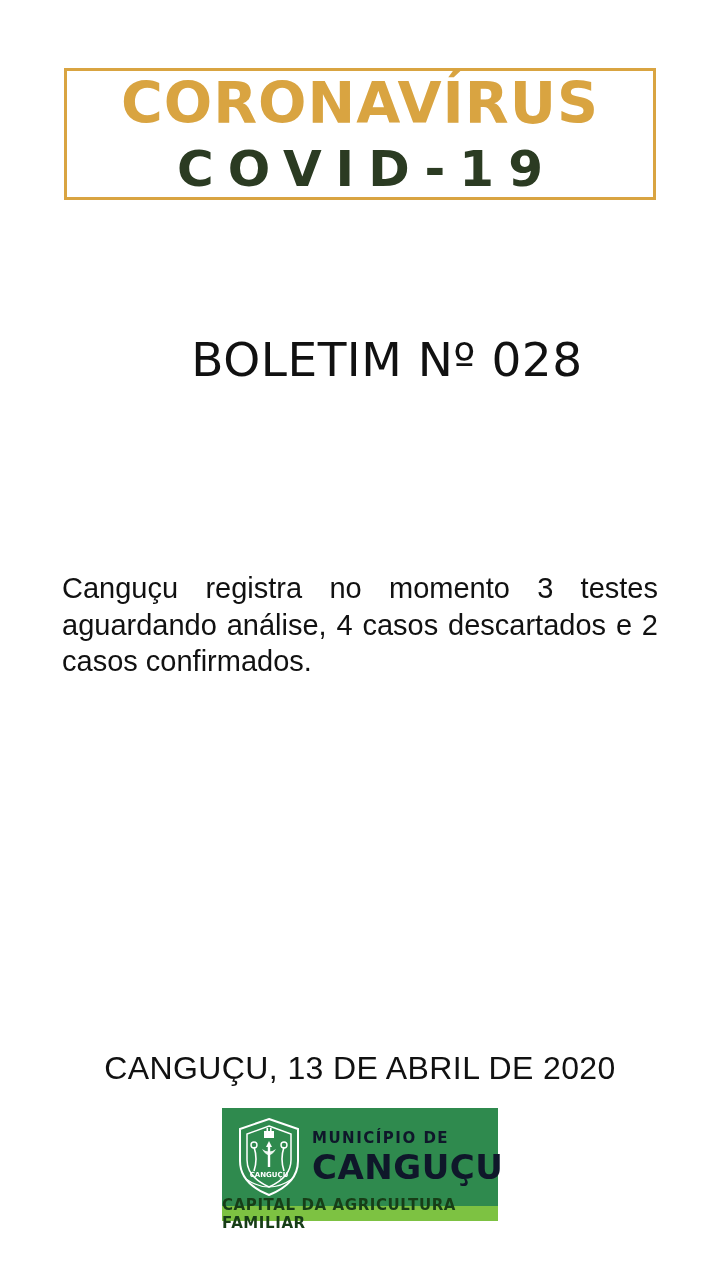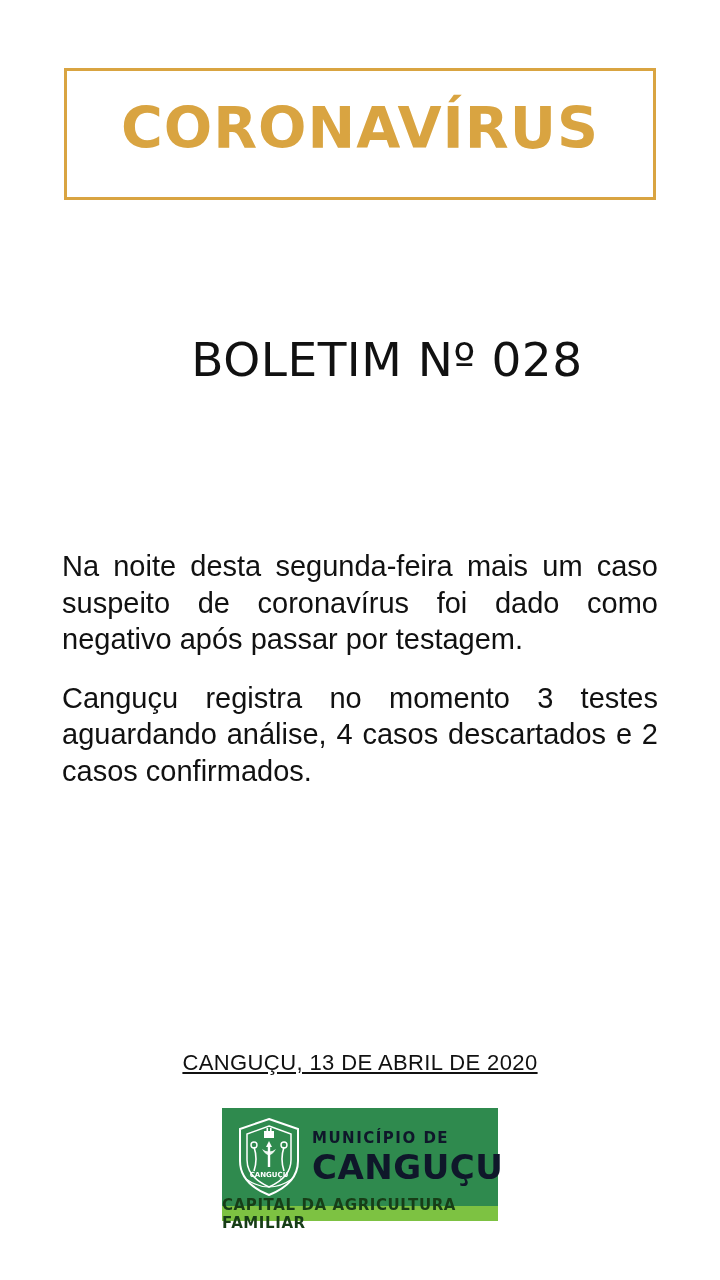--- a/index.html
+++ b/index.html
@@ -88,24 +88,23 @@
   }
 
   
   .footer-line {
     position: absolute;
     top: 1050px;
     left: 0;
     width: 720px;
     text-align: center;
     font-family: "Liberation Sans", sans-serif;
-    font-size: 22px;
+    font-size: 32px;
     letter-spacing: 0.4px;
     color: #111111;
-    text-decoration: underline;
   }
 
   
   .logo {
     position: absolute;
     top: 1108px;
     left: 222px;
     width: 276px;
   }
   .logo-main {
@@ -153,26 +152,26 @@
     font-weight: bold;
     letter-spacing: 0.6px;
     color: #173d17;
   }
 </style>
 </head>
 <body>
 
 <div class="banner-wrap">
   <div class="banner-line1">CORONAVÍRUS</div>
+  <div class="banner-line2">COVID-19</div>
 </div>
 
 <div class="bulletin-title">BOLETIM Nº 028</div>
 
 <div class="body-text">
-  <p>Na noite desta segunda-feira mais um caso suspeito de coronavírus foi dado como negativo após passar por testagem.</p>
   <p class="last">Canguçu registra no momento 3 testes aguardando análise, 4 casos descartados e 2 casos confirmados.</p>
 </div>
 
 <div class="footer-line">CANGUÇU, 13 DE ABRIL DE 2020</div>
 
 <div class="logo">
   <div class="logo-main">
     <div class="crest">
       <svg viewBox="0 0 74 84" width="74" height="84" aria-hidden="true">
         <path d="M37 4 L66 14 L66 46 C66 64 52 74 37 80 C22 74 8 64 8 46 L8 14 Z" fill="none" stroke="#ffffff" stroke-width="2"></path>

